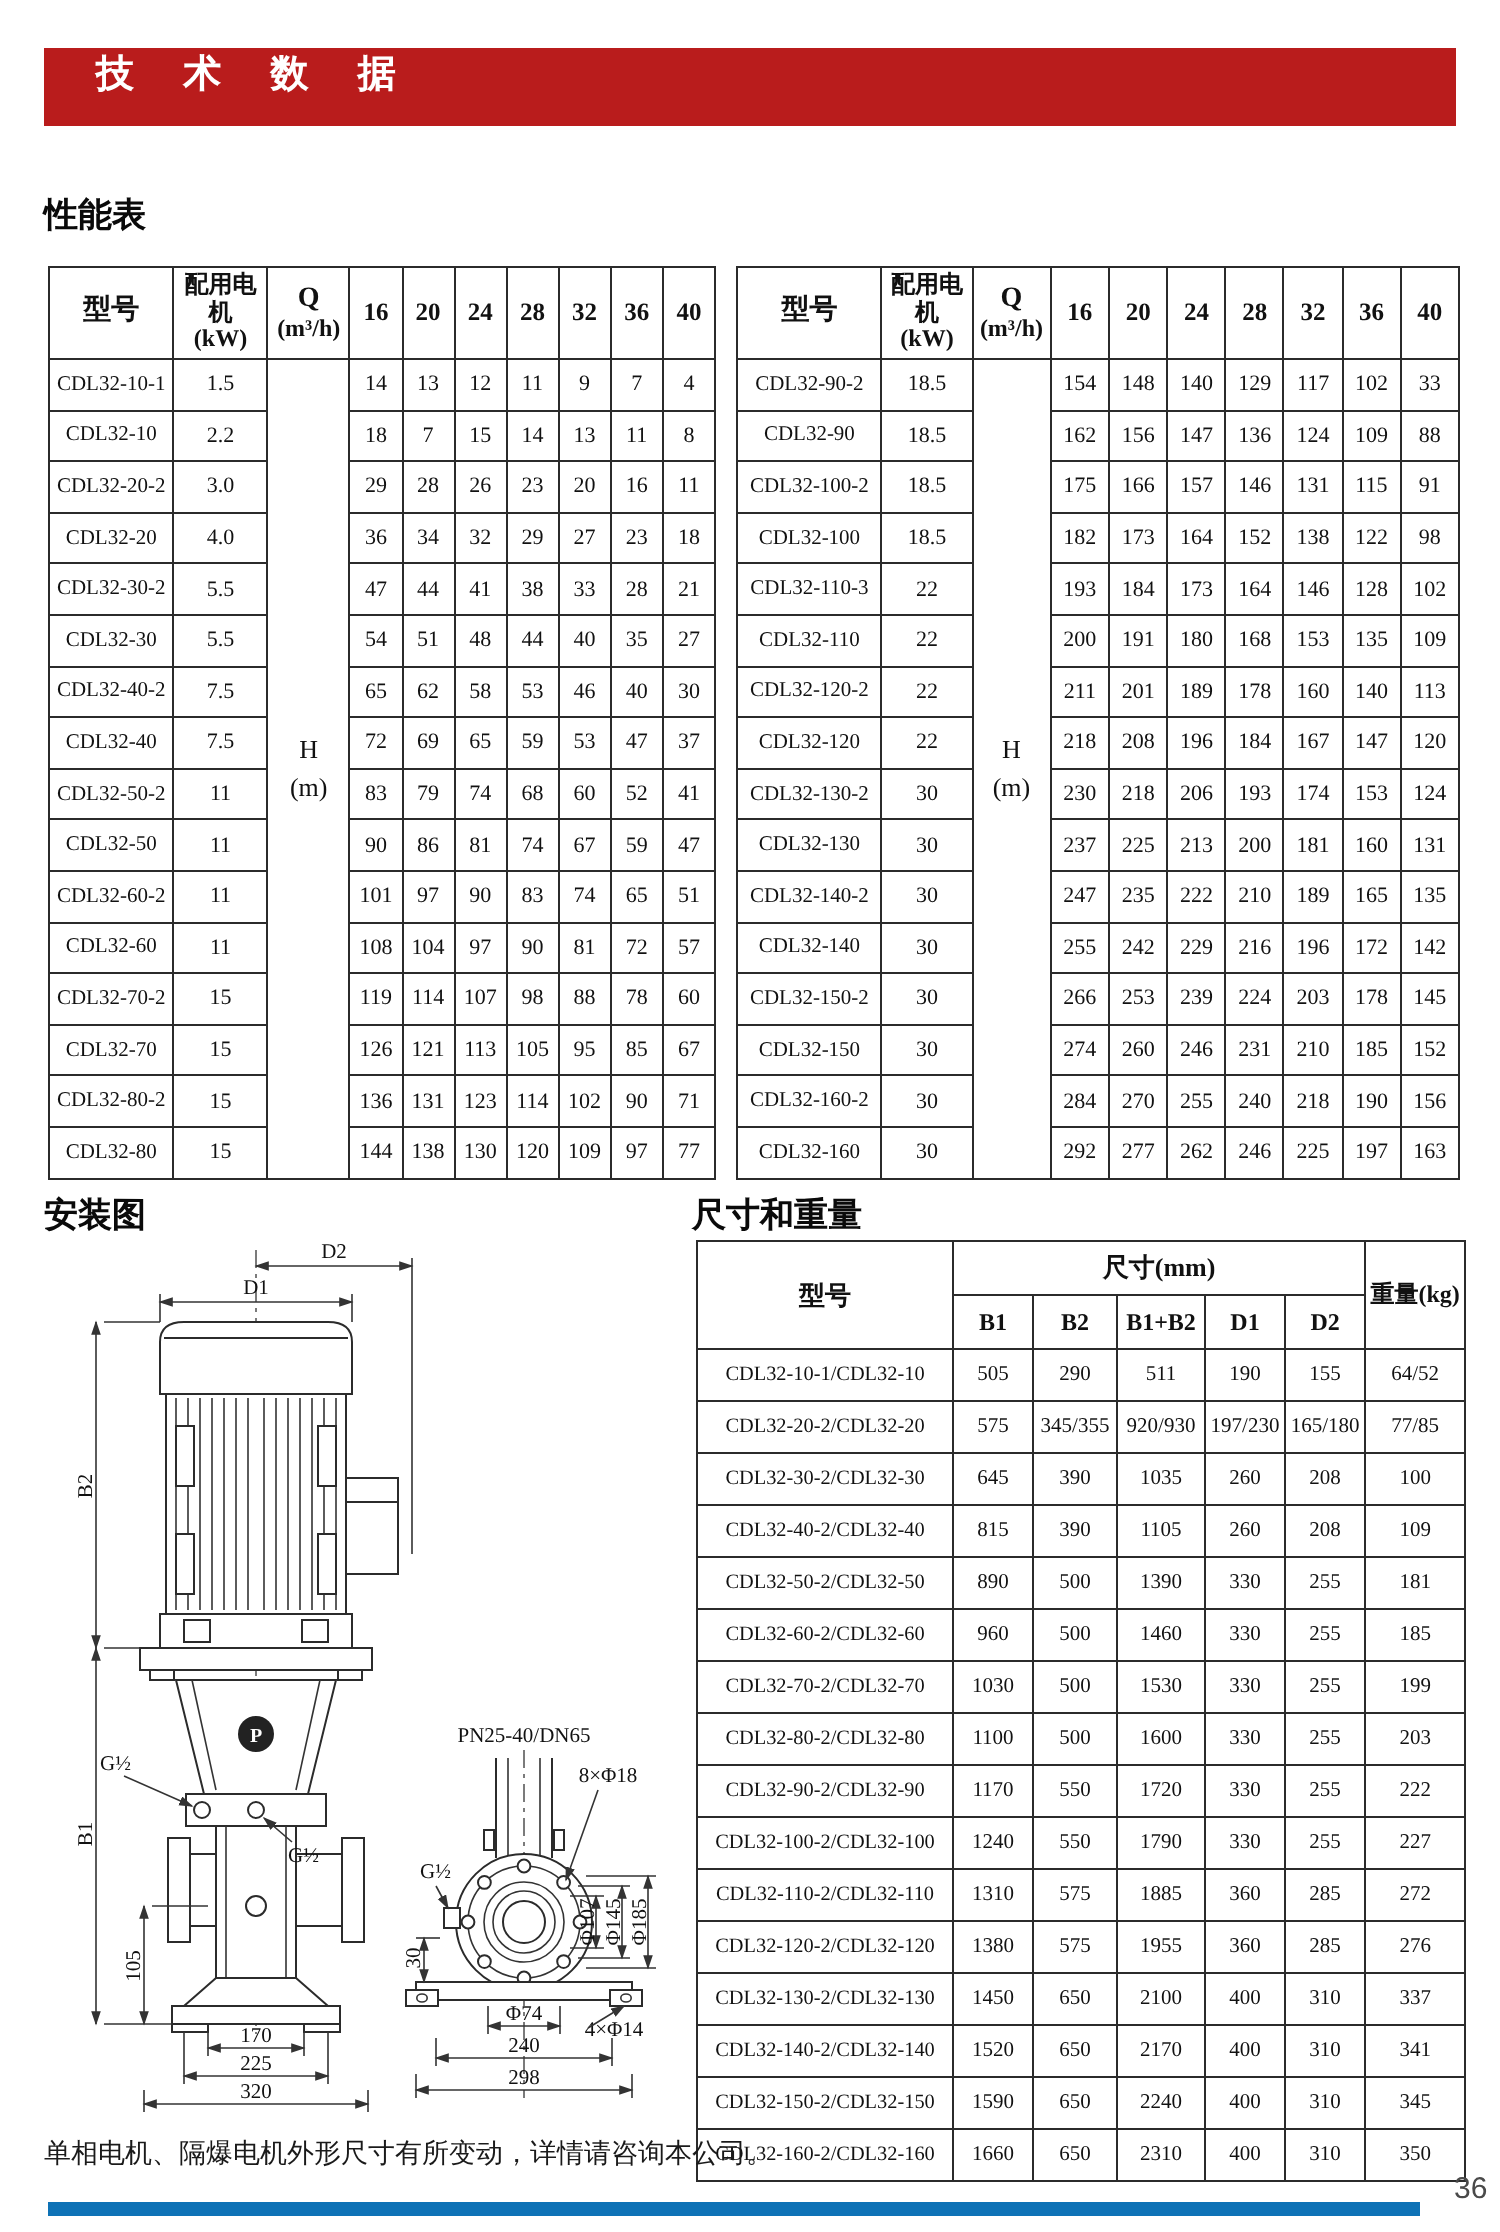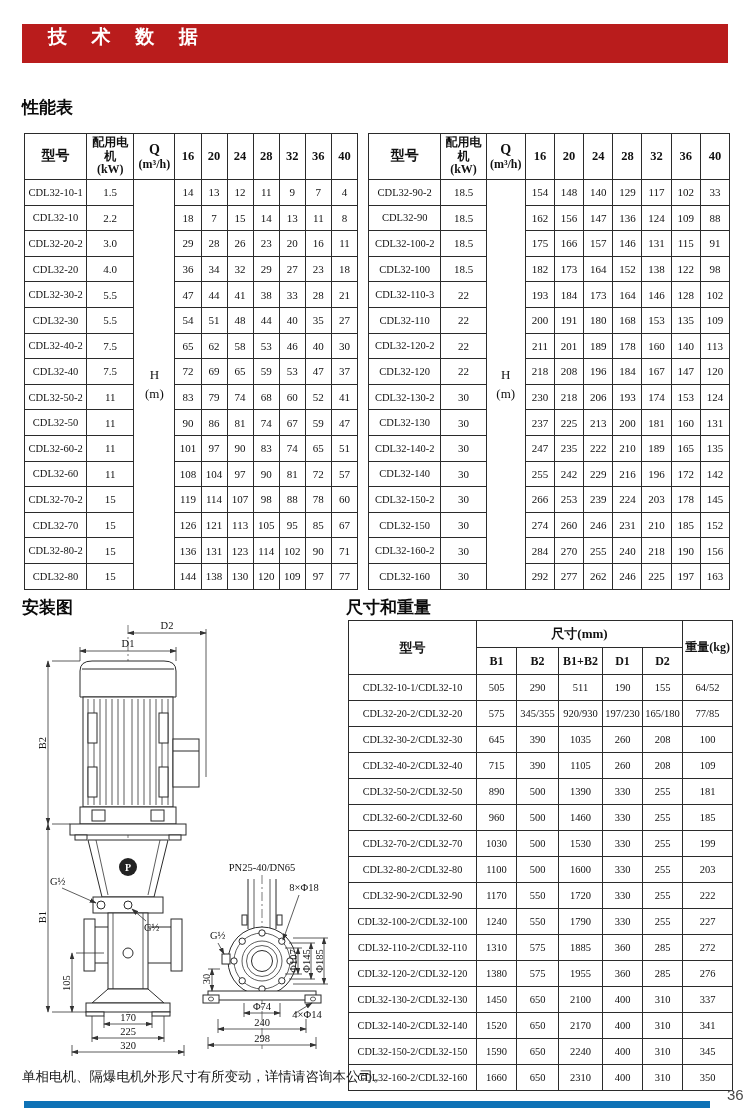--- a/index.html
+++ b/index.html
@@ -732,21 +732,21 @@
           <td class="model-c">CDL32-30-2/CDL32-30</td>
           <td>645</td>
           <td>390</td>
           <td>1035</td>
           <td>260</td>
           <td>208</td>
           <td>100</td>
         </tr>
         <tr>
           <td class="model-c">CDL32-40-2/CDL32-40</td>
-          <td>715</td>
+          <td>815</td>
           <td>390</td>
           <td>1105</td>
           <td>260</td>
           <td>208</td>
           <td>109</td>
         </tr>
         <tr>
           <td class="model-c">CDL32-50-2/CDL32-50</td>
           <td>890</td>
           <td>500</td>

